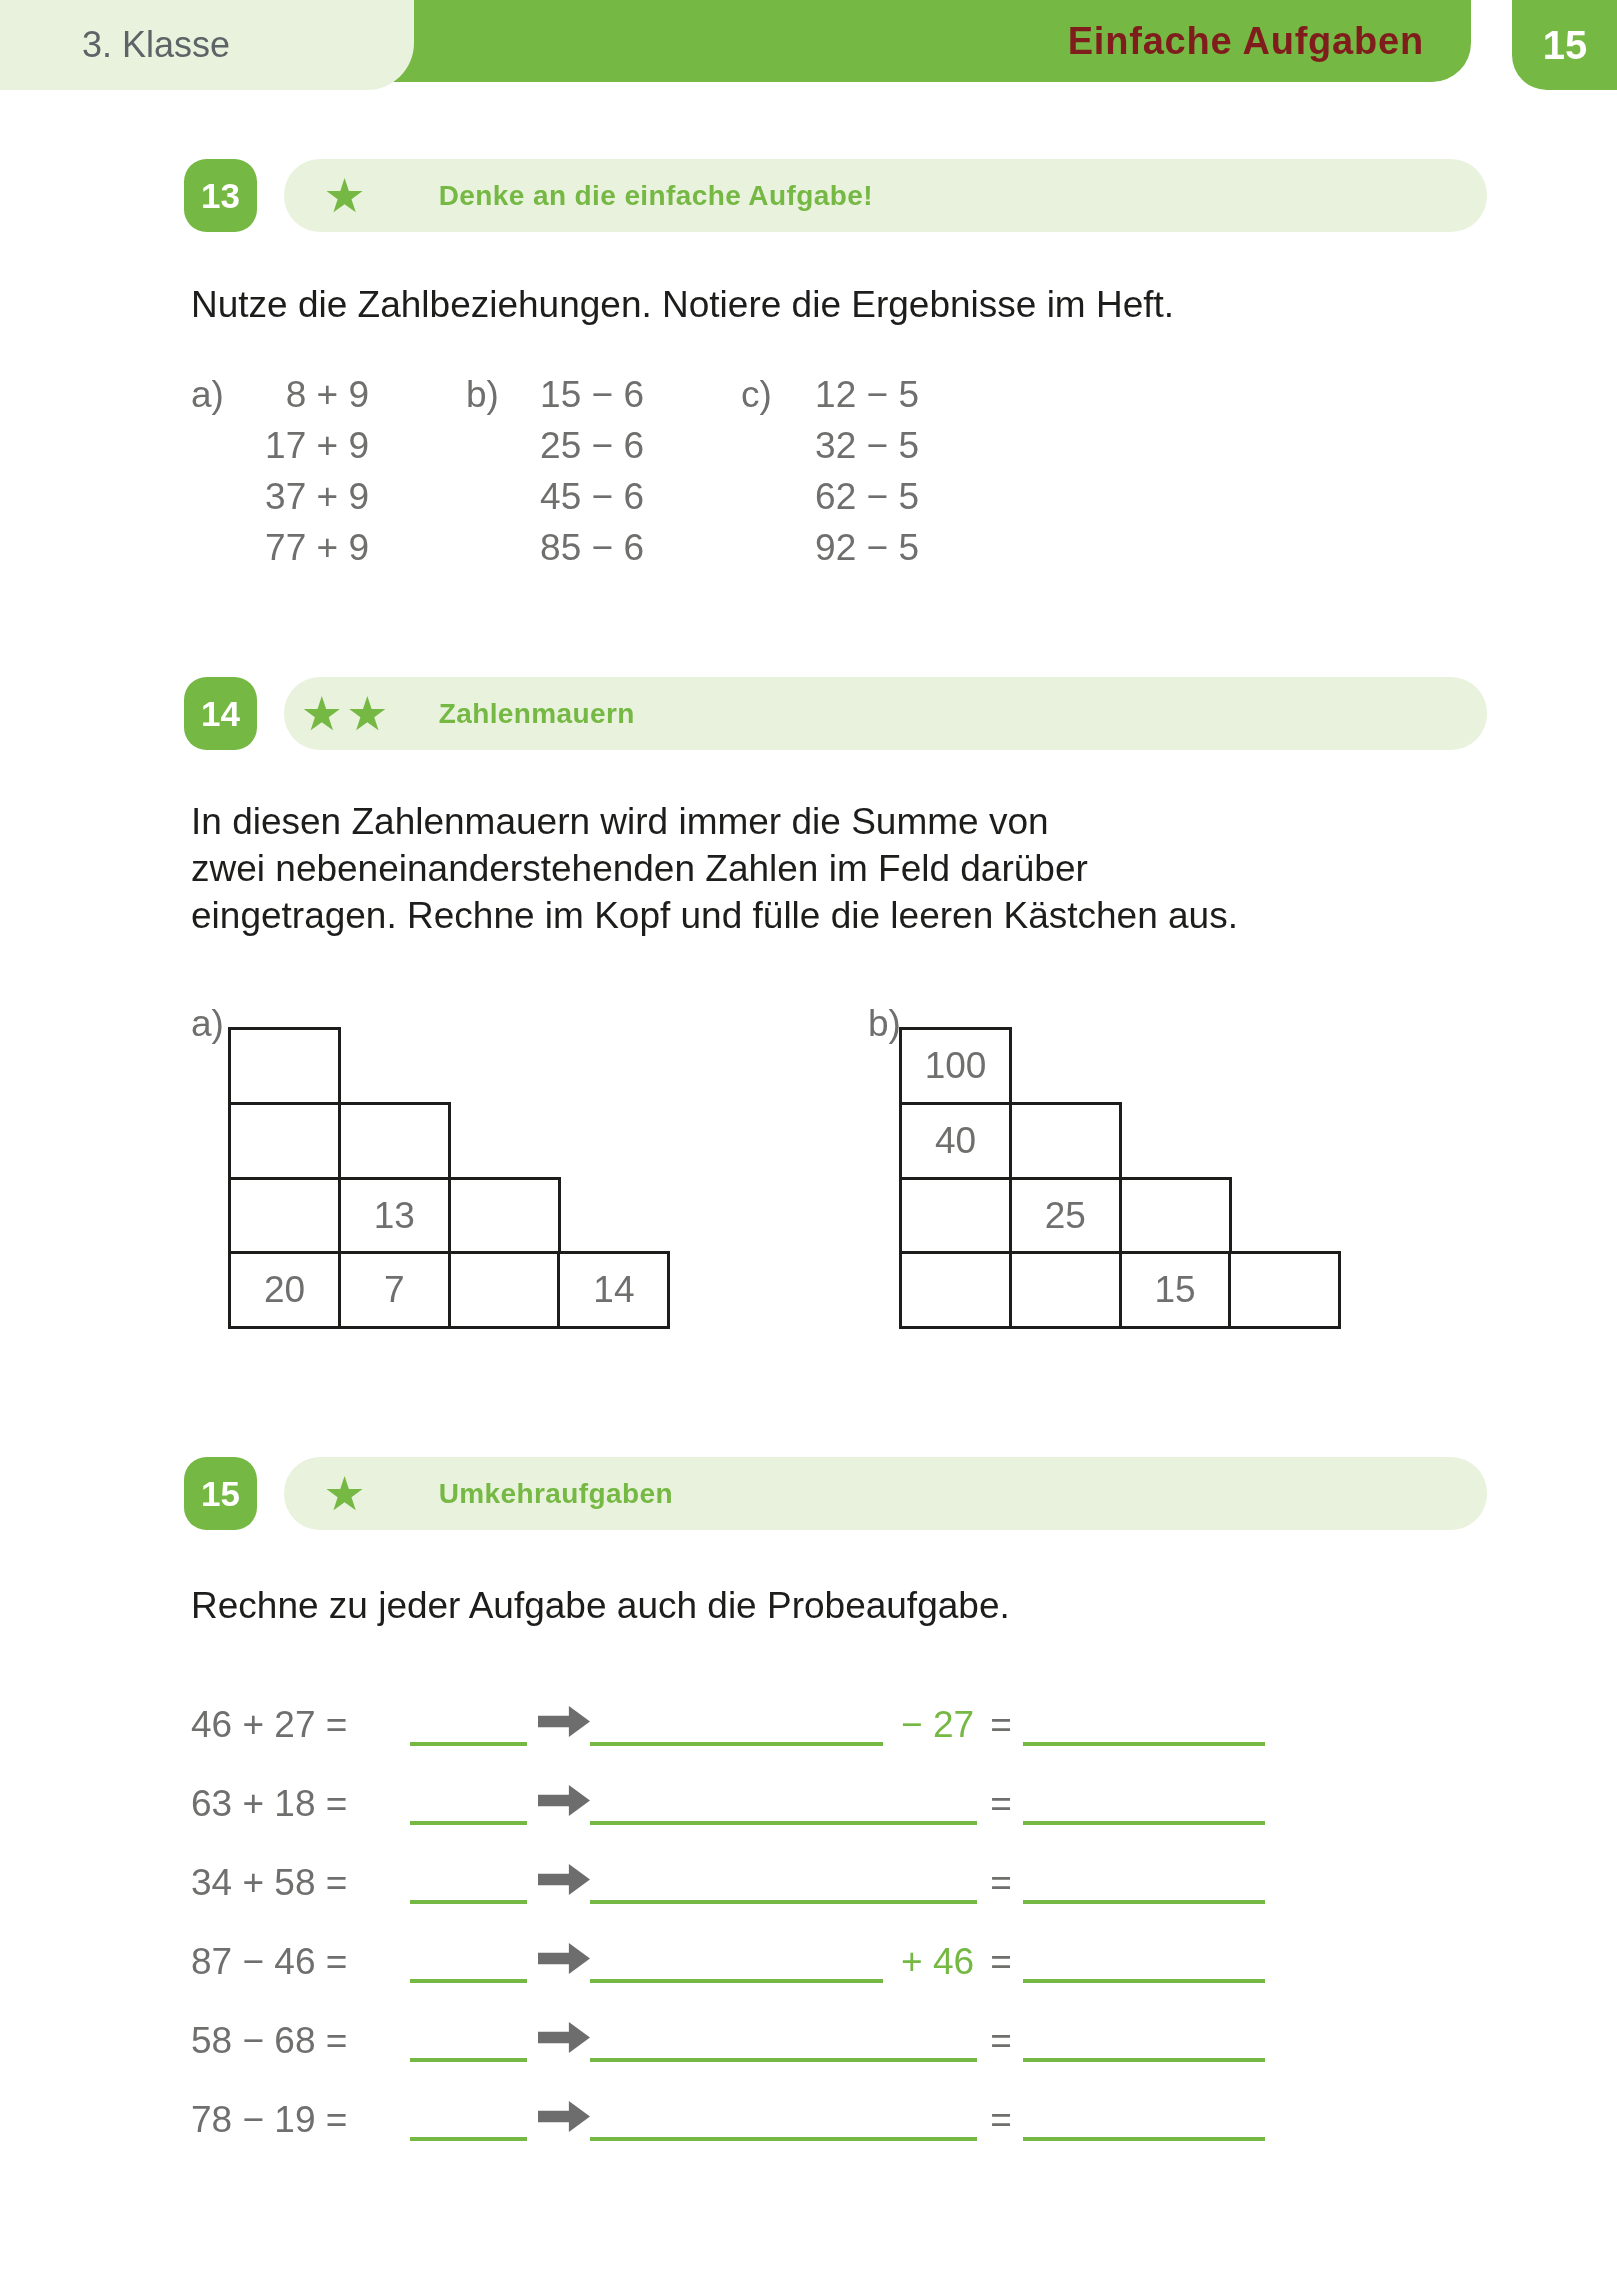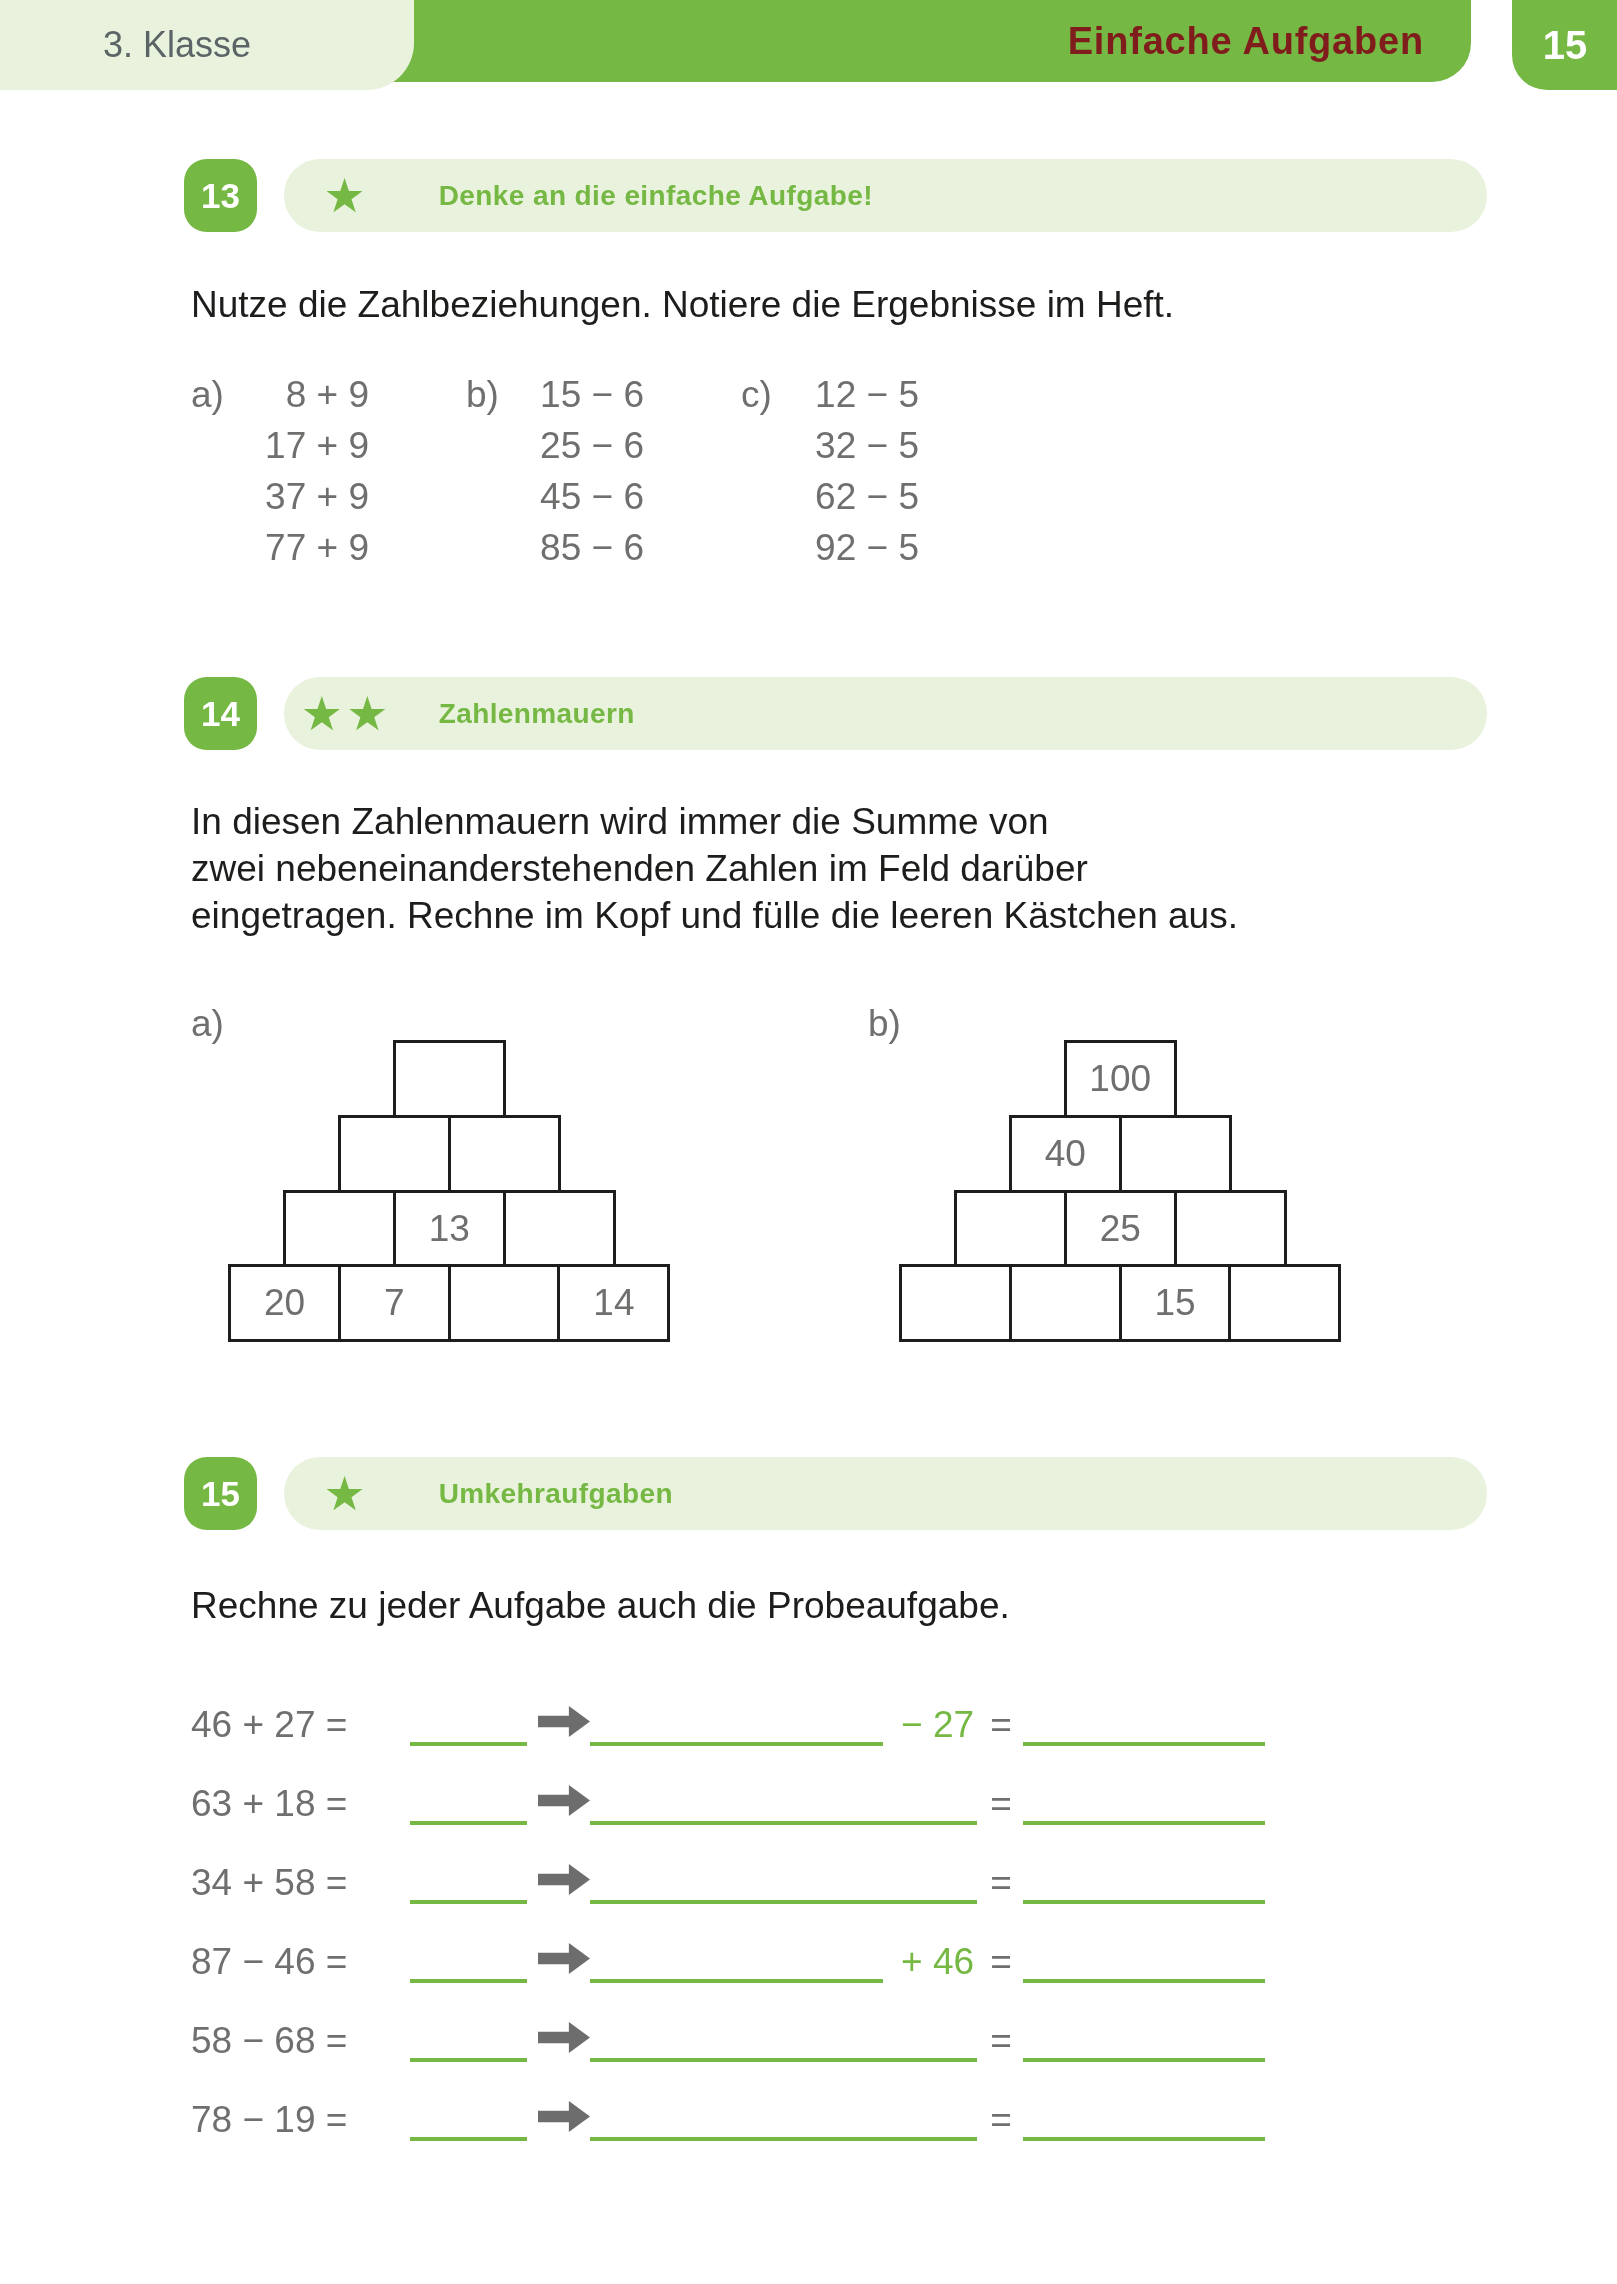--- a/index.html
+++ b/index.html
@@ -25,21 +25,21 @@
     background:var(--green);border-radius:0 0 39px 0;
     display:flex;align-items:center;justify-content:flex-end;
     padding-right:47px;
   }
   .header-title{color:#7f1d1d;font-weight:bold;font-size:38px;letter-spacing:0.8px;}
   .header-tab{
     position:absolute;left:0;top:0;width:414px;height:90px;
     background:var(--light-green);border-radius:0 0 47px 0;
     display:flex;align-items:center;
   }
-  .header-tab span{margin-left:103px;font-size:36px;color:var(--tab-text);}
+  .header-tab span{margin-left:82px;font-size:36px;color:var(--tab-text);}
   .page-num{
     position:absolute;right:0;top:0;width:106px;height:90px;
     background:var(--green);border-radius:0 0 0 35px;
     color:#fff;font-weight:bold;font-size:40px;
     display:flex;align-items:center;justify-content:center;
   }
 
   
   .task-head{display:flex;margin:0 131px 0 184px;height:73px;}
   .badge{
@@ -69,21 +69,21 @@
   .col + .col{margin-left:97px;}
   .col-label{width:47px;line-height:51px;}
   .col-items{width:131px;text-align:right;}
   .col-item{line-height:51px;}
 
   
   .pyramids{position:relative;margin-top:64px;height:332px;}
   .pyr-label{position:absolute;top:0;font-size:37px;color:var(--gray);}
   .pyr-label-a{left:191px;}
   .pyr-label-b{left:868px;}
-  .pyr{position:absolute;top:37px;display:flex;flex-direction:column;align-items:center;}
+  .pyr{position:absolute;top:24px;display:flex;flex-direction:column;align-items:flex-start;}
   .pyr-a{left:228px;}
   .pyr-b{left:899px;}
   .pyr-row{display:flex;}
   .pyr-row + .pyr-row{margin-top:-3.2px;}
   .cell{
     width:113px;height:78px;border:3.2px solid var(--dark);background:#fff;
     display:flex;align-items:center;justify-content:center;
     font-size:37px;color:var(--gray);
   }
   .cell + .cell{margin-left:-3.2px;}

